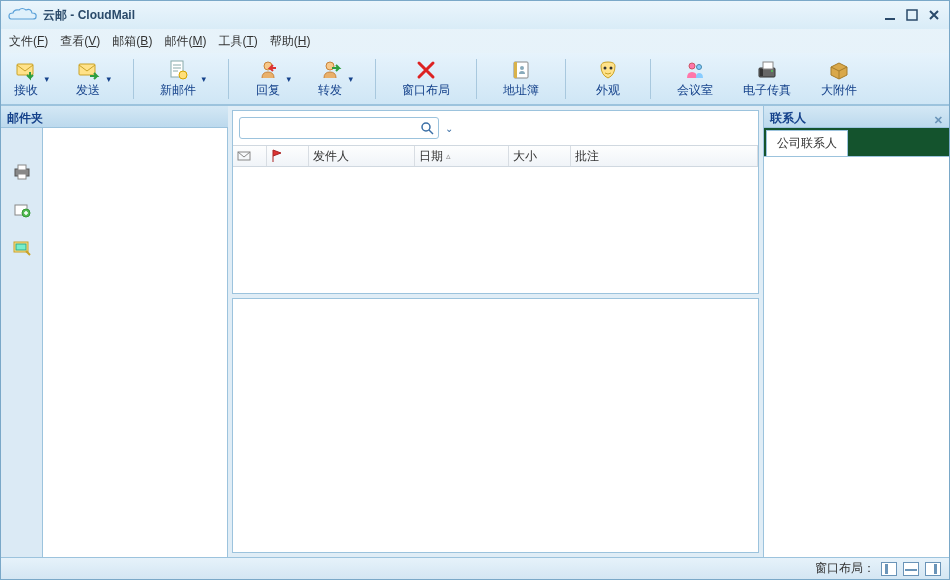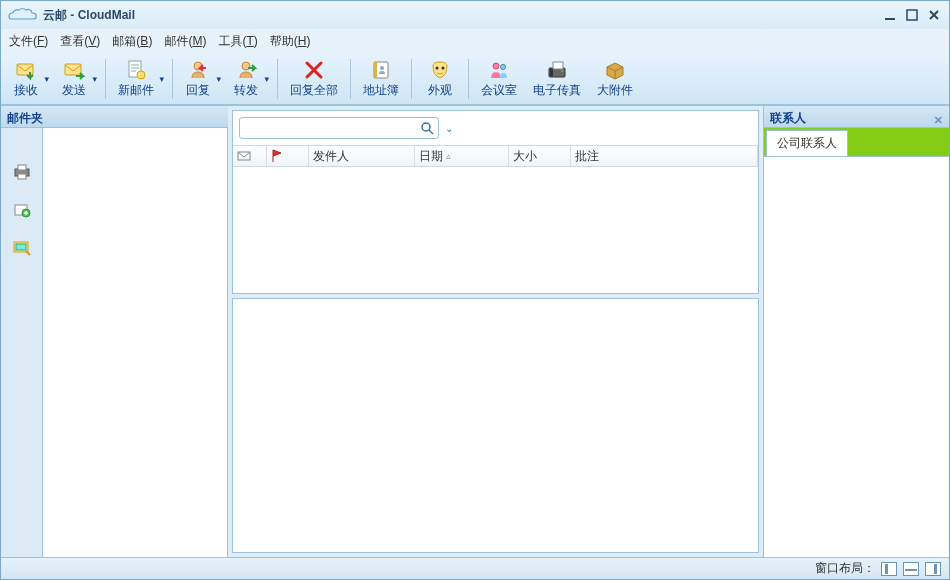--- a/index.html
+++ b/index.html
@@ -11,21 +11,21 @@
 .titlebar .logo { width: 32px; height: 20px; margin-right: 4px; position: relative; }
 .titlebar .logo svg { width: 100%; height: 100%; }
 .titlebar .title { font-size: 12px; color: #2a4a6a; font-weight: bold; }
 .titlebar .controls { margin-left: auto; display: flex; gap: 4px; }
 .titlebar .controls div { width: 18px; height: 16px; display: flex; align-items: center; justify-content: center; cursor: pointer; color: #2a4a6a; font-size: 14px; }
 
 .menubar { height: 24px; display: flex; align-items: center; padding: 0 8px; gap: 12px; font-size: 12px; color: #333; }
 .menubar .menu-item { cursor: pointer; }
 .menubar .menu-item u { text-decoration: underline; }
 
-.toolbar { height: 52px; display: flex; align-items: center; padding: 2px 6px; gap: 4px; background: linear-gradient(#e6f3fc, #cfe6f5); border-bottom: 1px solid #9cc3dd; }
+.toolbar { height: 52px; display: flex; align-items: center; padding: 2px 6px; gap: 18px; background: linear-gradient(#e6f3fc, #cfe6f5); border-bottom: 1px solid #9cc3dd; }
 .toolbar .tb { display: flex; flex-direction: column; align-items: center; justify-content: center; min-width: 44px; padding: 2px 6px; cursor: pointer; font-size: 12px; color: #15428b; position: relative; }
 .toolbar .tb .icon { width: 24px; height: 24px; display: flex; align-items: center; justify-content: center; }
 .toolbar .tb.has-drop { padding-right: 12px; }
 .toolbar .tb.has-drop::after { content: "▾"; position: absolute; right: 2px; top: 50%; transform: translateY(-50%); font-size: 9px; color: #15428b; }
 .toolbar .sep { width: 1px; height: 40px; background: #a8c8de; margin: 0 2px; }
 
 .panels { flex: 1; display: flex; border-top: 1px solid #9cc3dd; min-height: 0; }
 
 .panel-header { height: 22px; background: linear-gradient(#d4e8f5, #bcd9ed); border-bottom: 1px solid #9cc3dd; display: flex; align-items: flex-end; padding: 0 6px; font-size: 12px; font-weight: bold; color: #15428b; }
 .panel-header .close-x { margin-left: auto; color: #6a94b8; cursor: pointer; font-size: 11px; }
@@ -46,21 +46,21 @@
 .search-drop { cursor: pointer; color: #3a6ea5; font-size: 10px; }
 
 .col-headers { height: 22px; border-top: 1px solid #d0d8e0; border-bottom: 1px solid #d0d8e0; display: flex; background: linear-gradient(#fdfefe, #f0f4f8); font-size: 12px; color: #333; }
 .col-headers .col { border-right: 1px solid #d8dde3; display: flex; align-items: center; justify-content: flex-start; padding: 0 4px; }
 .col-headers .col.sort::after { content: "▵"; margin-left: 3px; font-size: 9px; color: #888; }
 .list-body { flex: 1; background: #fff; }
 
 .preview-panel { flex: 1; background: #fff; border: 1px solid #9cc3dd; }
 
 .contacts-panel { width: 186px; background: #fff; border-left: 1px solid #9cc3dd; display: flex; flex-direction: column; }
-.contacts-tabs { display: flex; background: #84cc16; border-bottom: 1px solid #9cc3dd; }
+.contacts-tabs { display: flex; background: #14532d; border-bottom: 1px solid #9cc3dd; }
 .contacts-tabs .tab { padding: 4px 10px; font-size: 12px; border: 1px solid #9cc3dd; border-bottom: none; background: #fff; margin: 2px 2px 0 2px; cursor: pointer; color: #333; }
 .contacts-body { flex: 1; }
 
 .statusbar { height: 22px; background: linear-gradient(#e6f2fa, #d4e6f3); border-top: 1px solid #9cc3dd; display: flex; align-items: center; justify-content: flex-end; padding: 0 8px; font-size: 12px; color: #333; gap: 6px; }
 .statusbar .layout-btn { width: 16px; height: 14px; border: 1px solid #6a94b8; background: #fff; cursor: pointer; position: relative; }
 .statusbar .layout-btn.l1::before { content:""; position:absolute; left:3px; top:1px; bottom:1px; width:3px; background:#6a94b8; }
 .statusbar .layout-btn.l2::before { content:""; position:absolute; left:1px; top:6px; right:1px; height:2px; background:#6a94b8; }
 .statusbar .layout-btn.l3::before { content:""; position:absolute; right:3px; top:1px; bottom:1px; width:3px; background:#6a94b8; }
 
 svg { display: block; }
@@ -158,21 +158,21 @@
         </div>
       <span>转发</span>
     </div>
     <div class="sep"></div>
     <div class="tb">
       <div class="icon">
           <svg width="24" height="24" viewBox="0 0 24 24">
             <path d="M5 5 L19 19 M19 5 L5 19" stroke="#d22" stroke-width="3" stroke-linecap="round"></path>
           </svg>
         </div>
-      <span>回复全部</span>
+      <span>窗口布局</span>
     </div>
     <div class="sep"></div>
     <div class="tb">
       <div class="icon">
           <svg width="24" height="24" viewBox="0 0 24 24">
             <rect x="5" y="4" width="14" height="16" rx="1" fill="#fff" stroke="#888"></rect>
             <rect x="5" y="4" width="3" height="16" fill="#d9b24a"></rect>
             <circle cx="13" cy="10" r="2" fill="#8ab"></circle>
             <path d="M10 16 Q10 13 13 13 Q16 13 16 16" fill="#8ab"></path>
           </svg>

